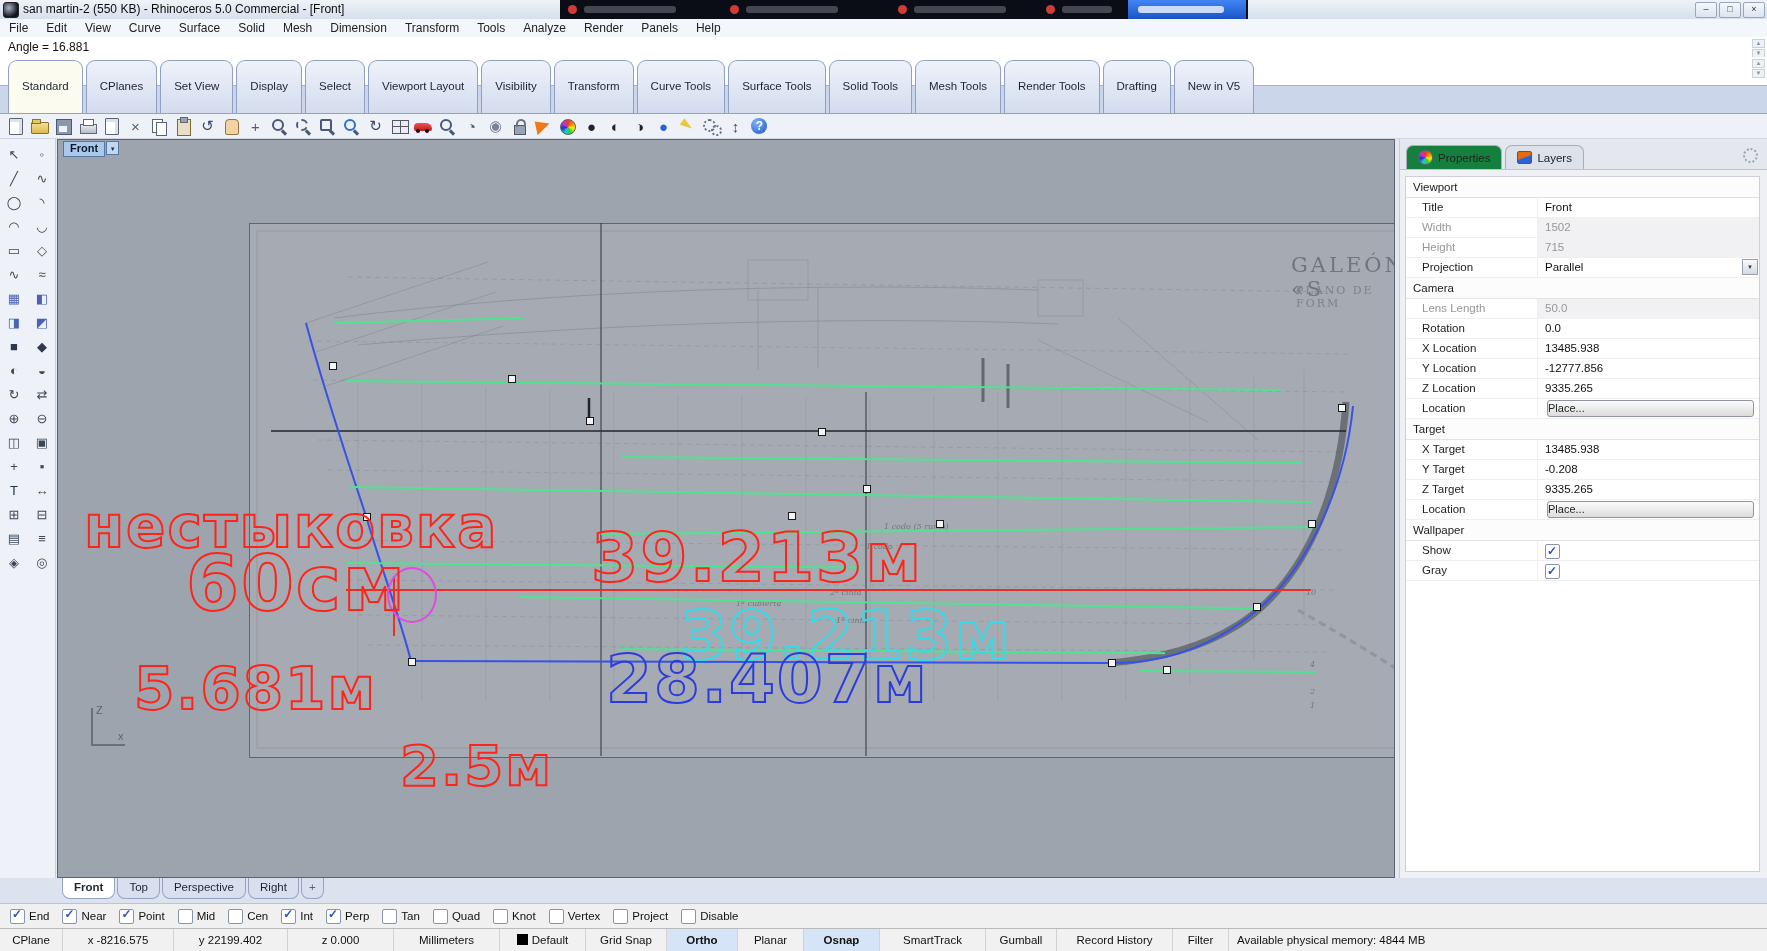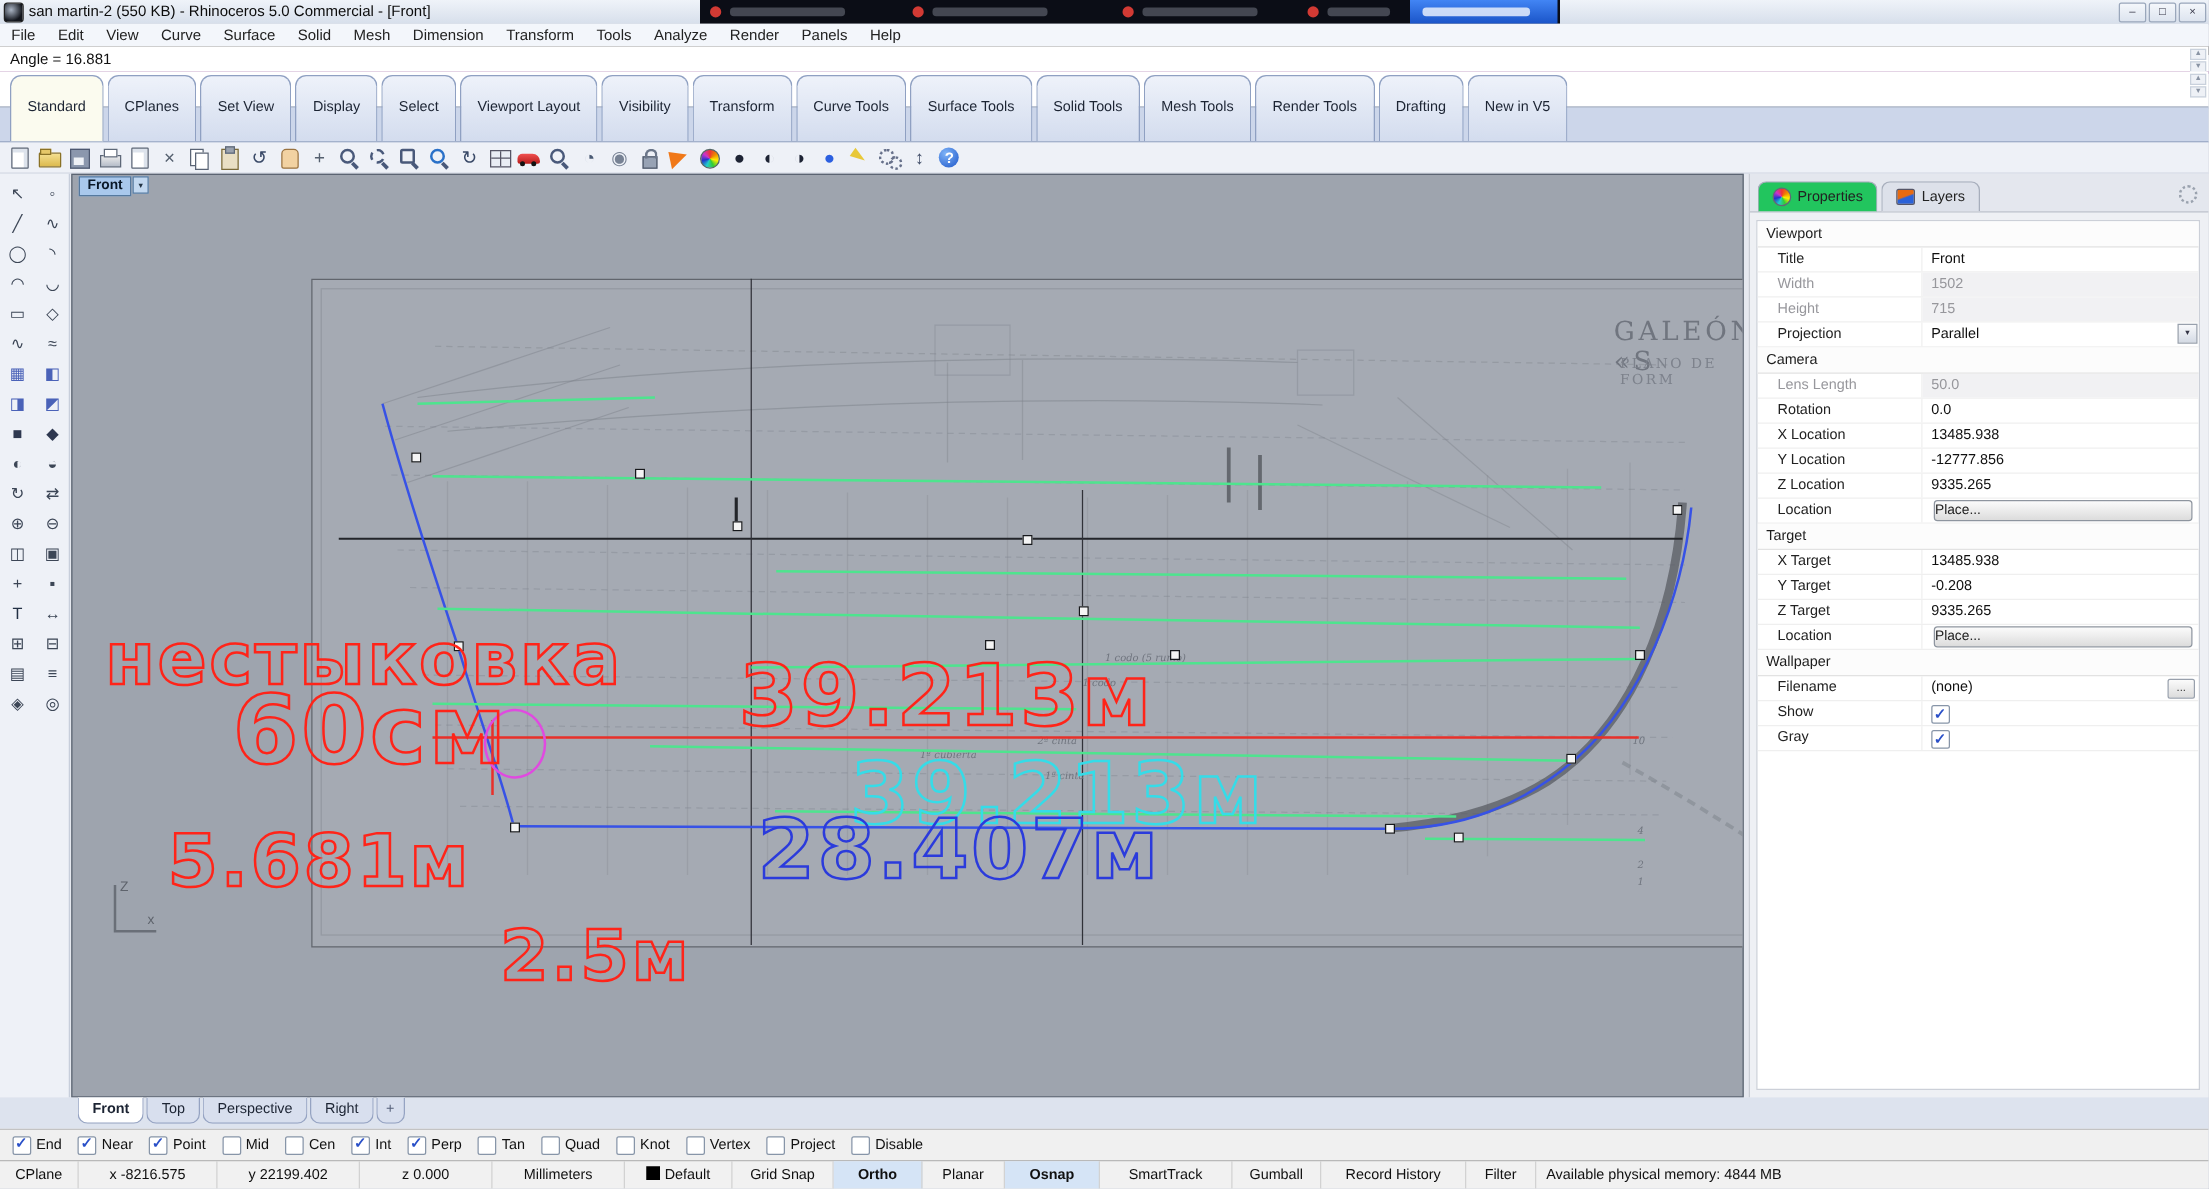--- a/index.html
+++ b/index.html
@@ -114,21 +114,21 @@
   .axis{position:absolute;left:30px;top:566px;width:46px;height:42px;z-index:6;color:#5e636c;font-size:11px;}
   .axis .zl{position:absolute;left:8px;top:-2px;}
   .axis .vert{position:absolute;left:3px;top:2px;width:1.5px;height:36px;background:#6a6f78;}
   .axis .horz{position:absolute;left:3px;top:38px;width:34px;height:1.5px;background:#6a6f78;}
   .axis .xl{position:absolute;left:30px;top:24px;}
   
   .panel{position:absolute;left:1399px;top:139px;width:368px;height:739px;background:#eef0f4;border-left:1px solid #c8ccd4;box-sizing:border-box;}
   .panel-tabs{position:relative;height:30px;border-bottom:1px solid #bfc4cd;background:#e4e7ee;display:flex;align-items:flex-end;padding-left:6px;}
   .ptab{display:flex;align-items:center;gap:5px;padding:0 11px;height:23px;font-size:11.5px;color:#222;
         border:1px solid #a7aebc;border-bottom:none;border-radius:7px 7px 0 0;background:#dde1ea;margin-right:3px;}
-  .ptab.active{background:#22c55e;}
+  .ptab.active{background:#15803d;}
   .pwheel{width:13px;height:13px;border-radius:50%;border:1px solid #667;
           background:conic-gradient(#e33,#e80,#fe0,#3c3,#2cc,#23c,#c3c,#e33);}
   .playersicon{width:13px;height:11px;background:linear-gradient(160deg,#e86a10 45%,#2b62d8 55%);
                border:1px solid #556;border-radius:2px;}
   .pgear{position:absolute;right:9px;top:9px;width:11px;height:11px;border:2px dotted #9aa2ae;border-radius:50%;}
   .pgrid{position:absolute;left:5px;right:7px;top:37px;bottom:6px;background:#fff;border:1px solid #ccd0d8;font-size:11.5px;overflow:hidden;}
   .psec{height:20px;line-height:20px;padding-left:7px;color:#1c1c1c;border-bottom:1px solid #e2e2e2;border-top:1px solid #d6d6d6;background:#fcfcfc;}
   .psec:first-child{border-top:none;}
   .prow{display:flex;height:19px;border-bottom:1px solid #efefef;}
   .plabel{width:132px;padding-left:16px;line-height:19px;color:#222;box-sizing:border-box;border-right:1px solid #efefef;}
@@ -730,30 +730,20 @@
                   <div class="pbtn">Place...</div>
 
                 </div>
               </div>
           </div>
         </div>
         <div>
           <div class="psec">Wallpaper</div>
           <div>
 
-          <div class="prow">
-                <div class="plabel">Filename</div>
-                <div class="pval">
-                  <span>(none)</span>
-                  
-                  <span class="pdots">...</span>
-                  
-                  
-                </div>
-              </div>
             <div class="prow">
                 <div class="plabel">Show</div>
                 <div class="pval">
                   
                   
                   
                   
                   <span class="pcheck"><span class="tick">✓</span></span>
                 </div>
               </div>

